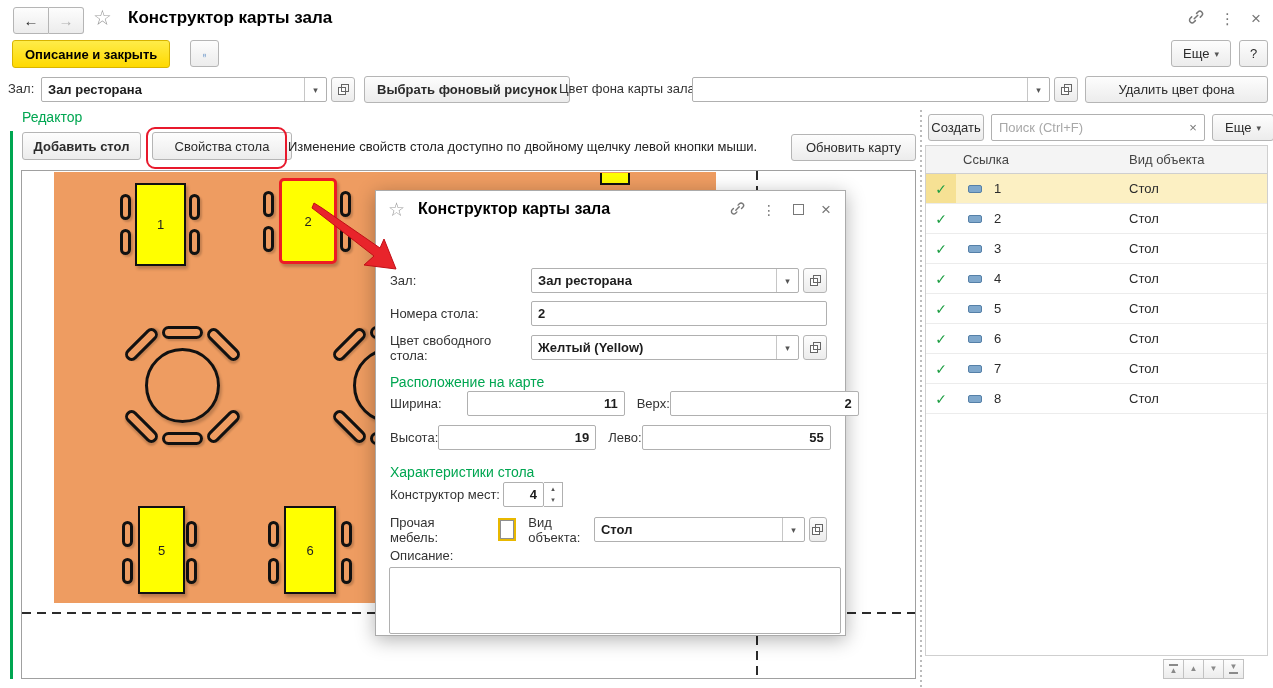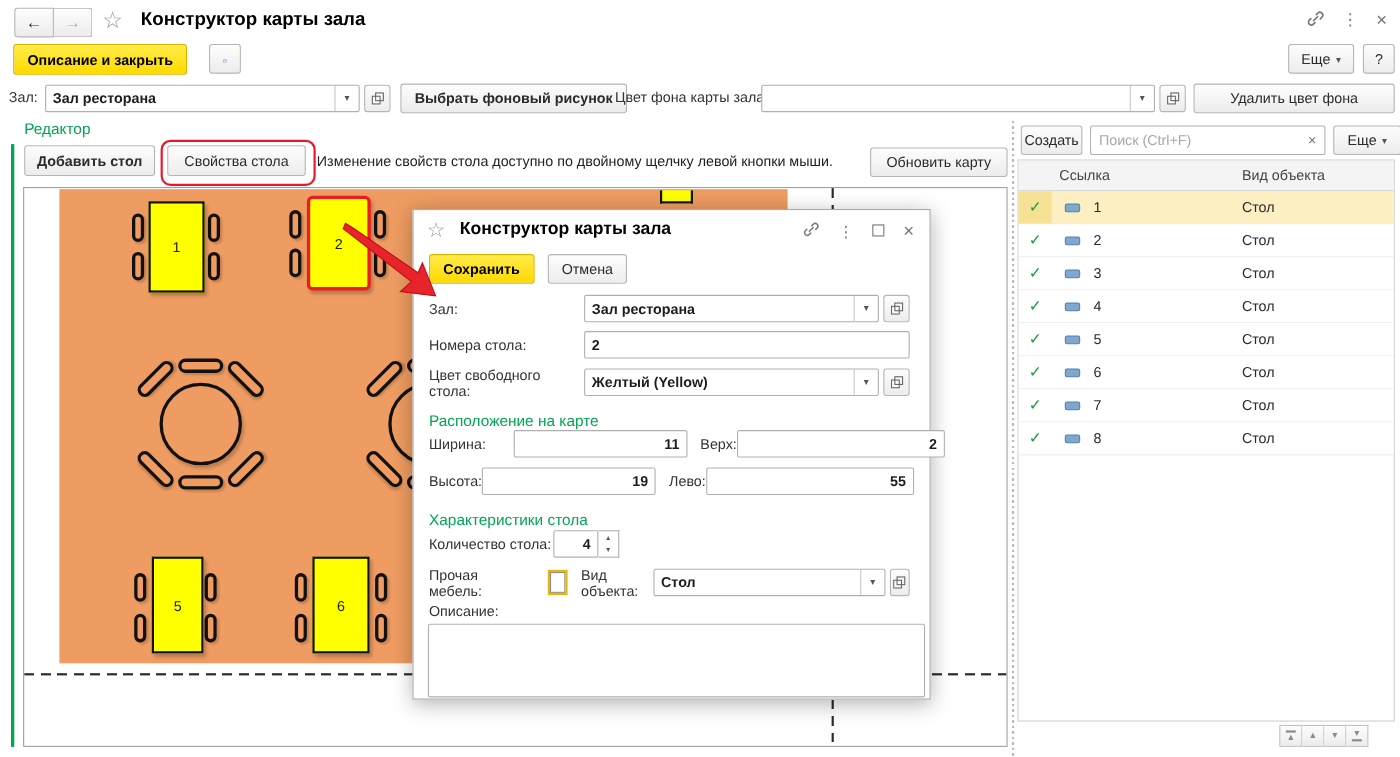--- a/index.html
+++ b/index.html
@@ -185,21 +185,21 @@
     <button class="btn sq" style="position:absolute;left:1054px;top:1px;height:25px;">
         <span class="icon-choose"></span>
       </button>
     <button class="btn" style="position:absolute;left:1085px;top:0;width:183px;">Удалить цвет фона</button>
   </div>
 
   <div class="ed-title glabel">Редактор</div>
   <div class="ed-bar"></div>
   <div class="ed-btnrow">
     <button class="btn bold" style="position:absolute;left:22px;top:0;height:28px;width:119px;">Добавить стол</button>
-    <button class="btn" style="position:absolute;left:152px;top:0;height:28px;width:126px;">Свойства стола</button>
+    <button class="btn" style="position:absolute;left:152px;top:0;height:28px;width:140px;">Свойства стола</button>
     <button class="btn" style="position:absolute;left:791px;top:2px;width:125px;">Обновить карту</button>
   </div>
   <div class="hint">Изменение свойств стола доступно по двойному щелчку левой кнопки мыши.</div>
 
   <div class="canvas">
     <div class="mapbg"></div>
 
     <div>
       <div class="chair" style="left:98px;top:23px;"></div>
       <div class="chair" style="left:98px;top:58px;"></div>
@@ -276,24 +276,20 @@
             <path d="M6.2 9.8 L9.8 6.2"></path>
               <path d="M8.6 4.4 l1.4-1.4 a2.6 2.6 0 0 1 3.7 3.7 L12.3 8.1"></path>
               <path d="M7.4 11.6 L6 13 a2.6 2.6 0 0 1 -3.7-3.7 L3.7 7.9"></path>
           </svg>
         </span>
         <span class="ic">⋮</span>
         <span class="ic maximize"></span>
         <span class="ic" style="font-size:17px;">×</span>
       </span>
     </div>
-    <div class="dbtns">
-      <button class="btn yellow">Сохранить</button>
-      <button class="btn">Отмена</button>
-    </div>
 
     <div class="frow" style="top:77px;">
       <span class="flab lab">Зал:</span>
       <div class="fld" style="flex:1;">
         <input value="Зал ресторана" style="">
         <span class="arrow">▾</span>
       </div>
       <button class="btn sq" style="height:25px;margin-left:4px;">
           <span class="icon-choose"></span>
         </button>
@@ -343,21 +339,21 @@
       <div class="fld num" style="flex:1;">
           <input value="55" style="">
         </div>
     </div>
 
     <div class="frow glabel" style="top:268px;font-size:14px;">
         <span>Характеристики стола</span>
       </div>
 
     <div class="frow" style="top:291px;">
-      <span class="lab" style="width:113px;">Количество стола:</span>
+      <span class="lab" style="width:113px;">Конструктор мест:</span>
       <div class="fld num" style="width:41px;">
           <input value="4" style="">
         </div>
       <div class="spin">
         <span>▴</span>
         <span>▾</span>
       </div>
     </div>
 
     <div class="frow" style="top:326px;">

